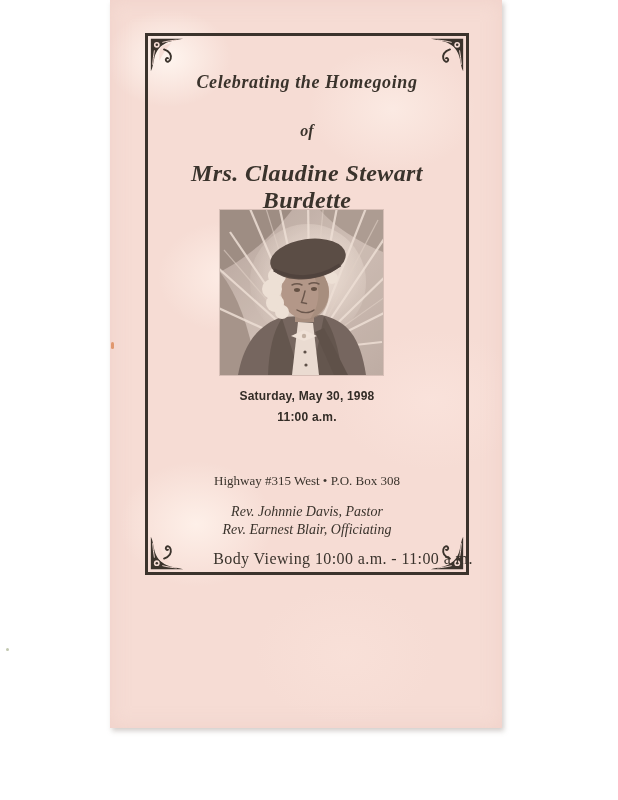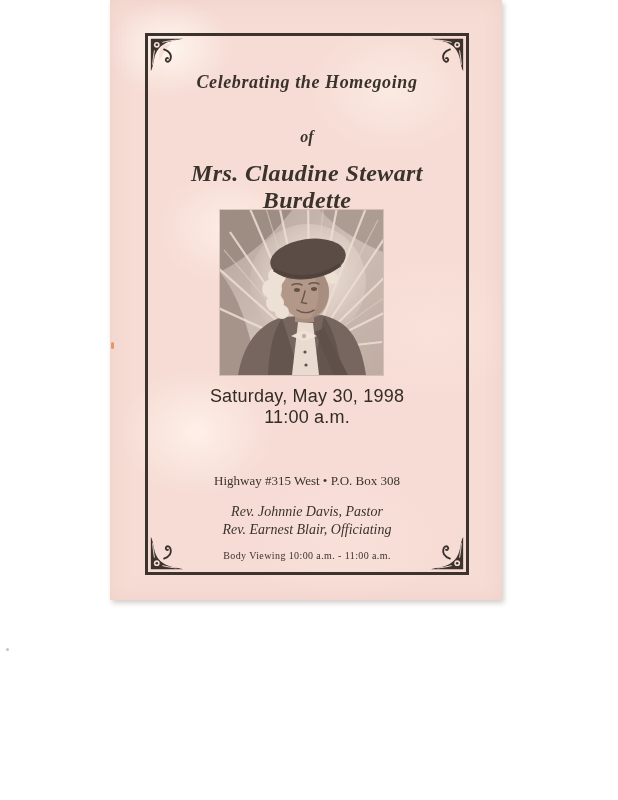--- a/index.html
+++ b/index.html
@@ -2,21 +2,21 @@
 <html><head>
 <meta charset="utf-8">
 <style>
   * { margin:0; padding:0; box-sizing:border-box; }
   html,body { width:618px; height:800px; background:#ffffff; overflow:hidden;
               font-family:"Liberation Serif", serif; }
   .scan { position:relative; width:618px; height:800px; background:#ffffff; }
 
   
   .paper {
-    position:absolute; left:110px; top:0; width:392px; height:600px;
+    position:absolute; left:110px; top:0; width:392px; height:728px;
     background:
       radial-gradient(90px 70px at 15% 8%,  rgba(255,246,240,.95), rgba(255,246,240,0) 70%),
       radial-gradient(120px 90px at 72% 15%, rgba(252,236,229,.85), rgba(252,236,229,0) 70%),
       radial-gradient(100px 80px at 30% 38%, rgba(255,241,234,.8),  rgba(255,241,234,0) 70%),
       radial-gradient(140px 100px at 82% 55%, rgba(250,227,220,.85), rgba(250,227,220,0) 70%),
       radial-gradient(110px 90px at 22% 72%, rgba(255,243,236,.85), rgba(255,243,236,0) 70%),
       radial-gradient(130px 100px at 60% 90%, rgba(249,225,217,.8),  rgba(249,225,217,0) 70%),
       #f6dcd4;
     box-shadow: 2px 3px 5px rgba(140,125,118,.38), inset 0 0 18px rgba(235,200,192,.5);
   }
@@ -33,34 +33,34 @@
   .orn { position:absolute; width:34px; height:34px; }
   .orn.tl { left:2px;  top:2px; }
   .orn.tr { right:2px; top:2px;    transform:scaleX(-1); }
   .orn.bl { left:2px;  bottom:2px; transform:scaleY(-1); }
   .orn.br { right:2px; bottom:2px; transform:scale(-1,-1); }
 
   
   .tline { position:absolute; left:0; width:100%; text-align:center; color:#3a332c; }
   .script { font-style:italic; font-weight:bold; }
   .title1 { top:36px;  font-size:18px; letter-spacing:.6px; }
-  .title2 { top:92px;  font-size:16px; }
+  .title2 { top:86px;  font-size:16px; }
   .dname  { top:124px; font-size:24px; letter-spacing:.4px; }
 
   .photo  { position:absolute; left:72px; top:174px; width:163px; height:165px;
             box-shadow:0 0 0 1px rgba(120,100,92,.25); }
   .photo svg { display:block; width:100%; height:100%; }
 
-  .dateblk { top:350px; font-family:"Liberation Sans", sans-serif; font-weight:normal;
-             font-size:18px; line-height:21px; color:#332c26; letter-spacing:.2px; }
+  .dateblk { top:350px; font-family:"Liberation Sans", sans-serif; font-weight:bold;
+             font-size:12px; line-height:21px; color:#332c26; letter-spacing:.2px; }
   .churchblk { top:404px; line-height:15.5px; }
   .church-name { font-size:15.5px; line-height:19px; letter-spacing:.2px; }
   .church-addr { font-size:13px;margin-top:33px; }
   .clergyblk { top:467px; font-style:italic; font-size:14px; line-height:17.5px; }
-  .viewing { top:514px; font-size:10px; letter-spacing:.4px; }
+  .viewing { top:514px; font-size:16px; letter-spacing:.4px;margin-left:36px; }
 </style>
 </head>
 <body>
 
 <svg width="0" height="0" style="position:absolute">
   <defs>
     <symbol id="orn-sym" viewBox="0 0 40 40">
       <path d="M1,1 L39,1 C30,3 23,3.5 17,7 C10,11 6.5,17 5,24 C3.8,29.5 3.2,35 1,39 Z" fill="#3b332c"></path>
       <circle cx="8" cy="8" r="3.4" fill="#f7ded6"></circle>
       <circle cx="8" cy="8" r="1.5" fill="#3b332c"></circle>

